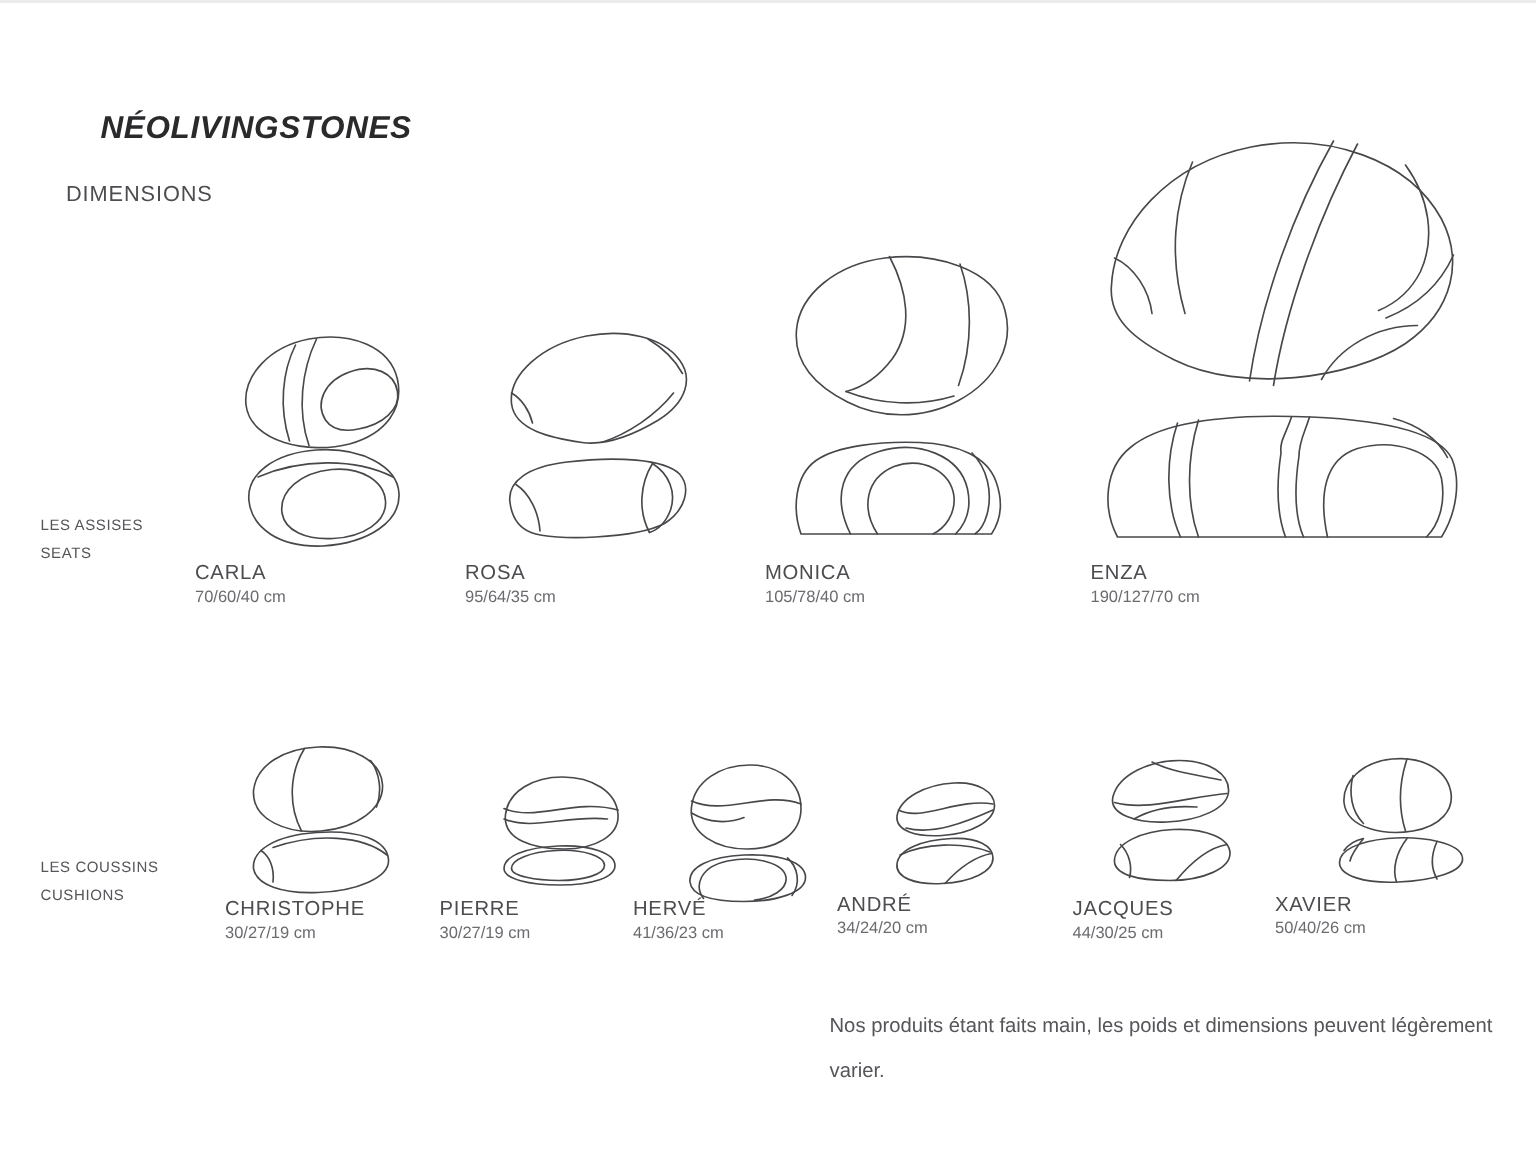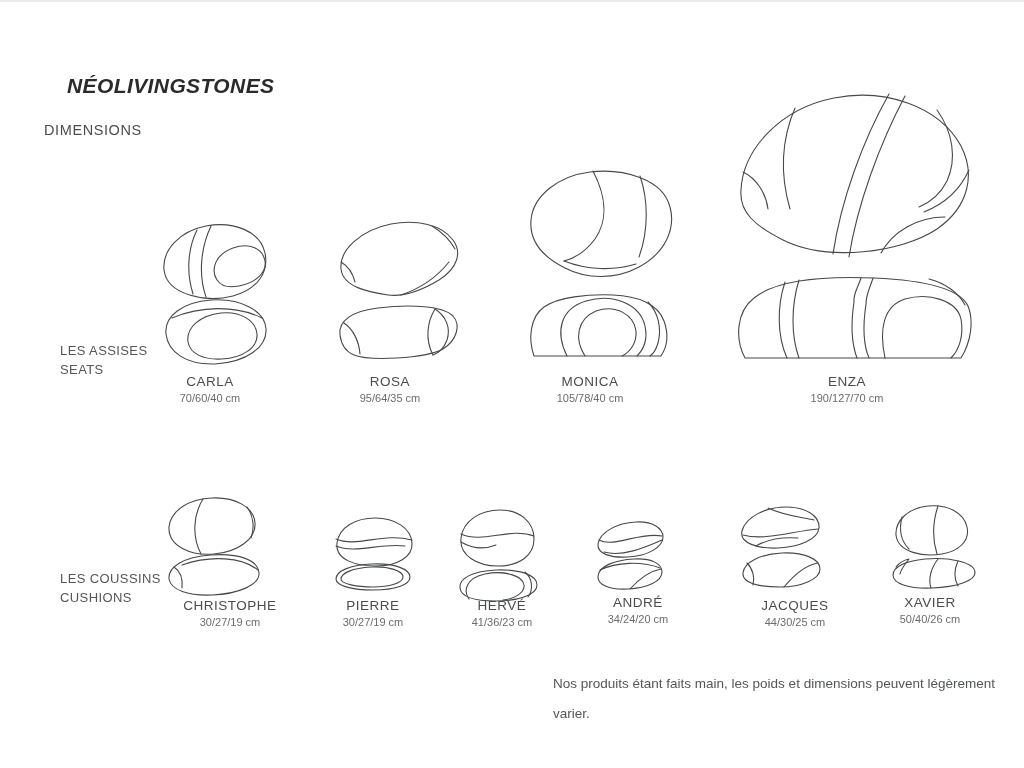--- a/index.html
+++ b/index.html
@@ -17,29 +17,29 @@
   }
   .page-title {
     position: absolute; left: 44px; top: 60px;
     font-size: 21px; font-weight: 700; font-style: italic;
     letter-spacing: 0.4px; color: var(--title, #2a2a2c); margin-left: 23px;
   }
   .page-subtitle {
     position: absolute; left: 44px; top: 122px;
     font-size: 14.5px; letter-spacing: 0.6px; color: var(--heading, #4c4d50);
   }
-  .section-label { position: absolute; left: 60px; font-size: 13px; line-height: 19px;
+  .section-label { position: absolute; left: 27px; font-size: 10px; line-height: 19px;
     letter-spacing: 0.4px; color: var(--text, #55565a); }
   .section-label .en { }
   .stone { position: absolute; }
   .stone path {
     fill: none; stroke: var(--line, #47484b);
     stroke-width: 1.1; stroke-linecap: round; stroke-linejoin: round;
   }
-  .plabel { position: absolute; width: 160px; text-align: center; }
+  .plabel { position: absolute; width: 160px; text-align: left; }
   .pname { font-size: 13.5px; letter-spacing: 0.5px; color: var(--heading, #4c4d50); line-height: 16px; }
   .pdims { font-size: 11px; color: var(--dim-text, #6b6c70); line-height: 16px; }
   .footer-note { position: absolute; left: 553px; top: 669px; font-size: 13.5px; line-height: 30px;
     color: var(--text, #55565a); }
   .footer-note .en { font-style: italic; color: var(--dim-text, #6b6c70); }
 </style>
 </head>
 <body>
 
 <div class="top-edge"></div>
@@ -107,21 +107,21 @@
   <div class="pdims">70/60/40 cm</div>
 </div>
 <div class="plabel" style="left:310px; top:374px">
   <div class="pname">ROSA</div>
   <div class="pdims">95/64/35 cm</div>
 </div>
 <div class="plabel" style="left:510px; top:374px">
   <div class="pname">MONICA</div>
   <div class="pdims">105/78/40 cm</div>
 </div>
-<div class="plabel" style="left:767px; top:374px">
+<div class="plabel" style="left:727px; top:374px">
   <div class="pname">ENZA</div>
   <div class="pdims">190/127/70 cm</div>
 </div>
 
 <div class="section-label" style="top:569px">
   <div class="fr">LES COUSSINS</div>
   <div class="en">CUSHIONS</div>
 </div>
 
 <svg class="stone" style="left:166px; top:495px" width="96" height="104" viewBox="0 0 96 104">

